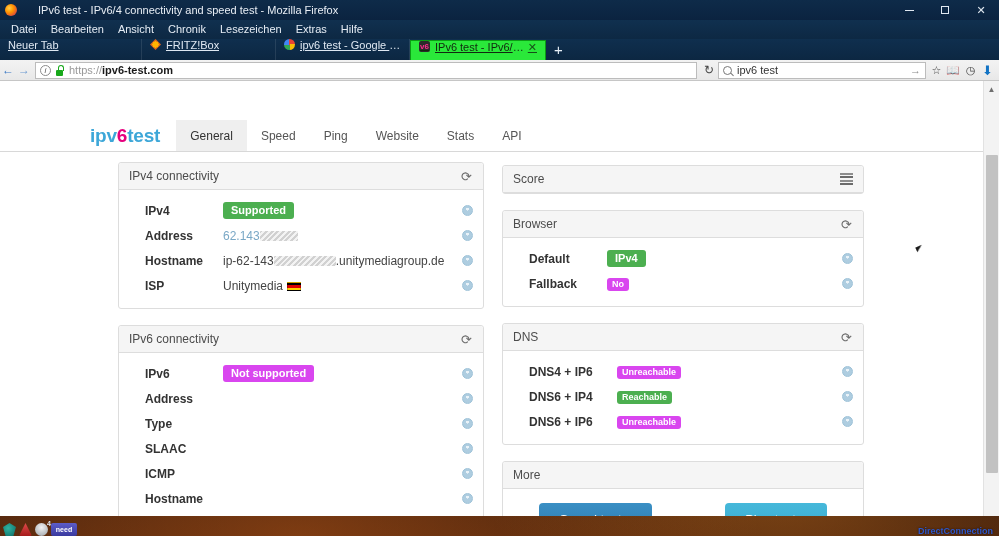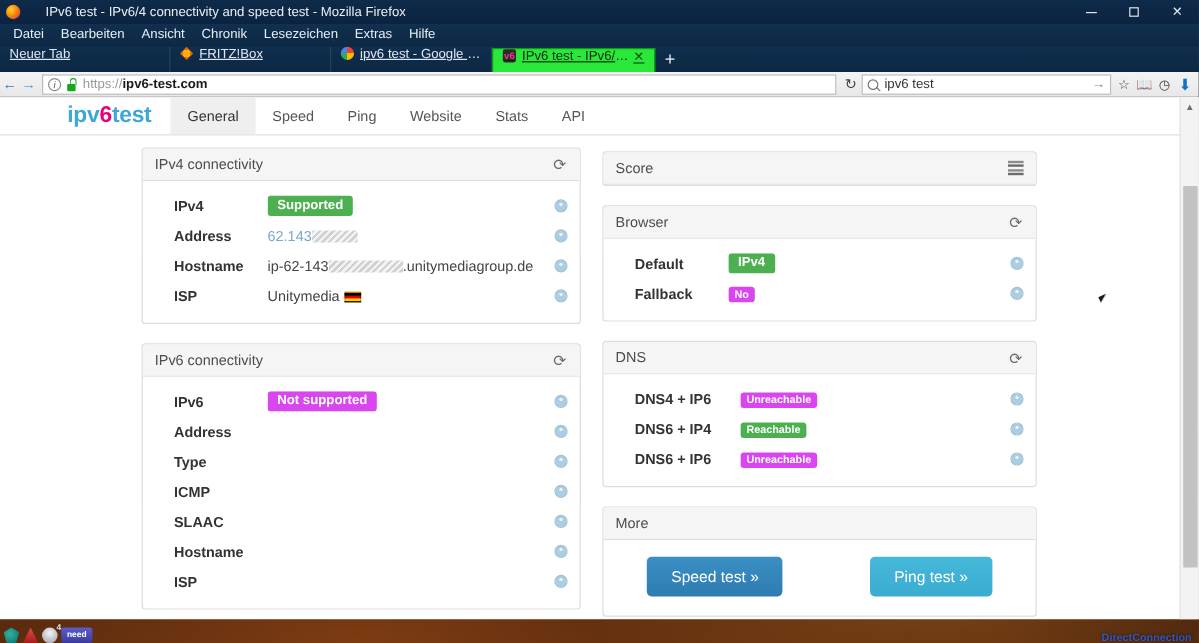--- a/index.html
+++ b/index.html
@@ -167,21 +167,22 @@
     position: absolute; left: 0; top: 81px;
     width: 999px; height: 435px;
     background: #fff;
     overflow: hidden;
   }
   .site-header {
     height: 32px; width: 100%;
     background: #fff;
     border-bottom: 1px solid #d8d8d8;
     display: flex; align-items: stretch;
-    padding-left: 56px;
+    padding-left: 90px;
+    margin-top: 39px;
   }
   .brand {
     display:flex; align-items:center;
     font-size: 19px; font-weight: bold; letter-spacing: -.2px;
     margin-right: 16px;
   }
   .brand .b1 { color:#3da7d8; }
   .brand .b2 { color:#e6007e; }
   .brand .b3 { color:#3da7d8; }
   .nav-tabs { display:flex; align-items:stretch; }
@@ -488,26 +489,26 @@
               <span class="rlabel">Address</span>
               <span class="rvalue"></span>
               <span class="info-dot"></span>
             </div>
             <div class="row">
               <span class="rlabel">Type</span>
               <span class="rvalue"></span>
               <span class="info-dot"></span>
             </div>
             <div class="row">
+              <span class="rlabel">SLAAC</span>
+              <span class="rvalue"></span>
+              <span class="info-dot"></span>
+            </div>
+            <div class="row">
               <span class="rlabel">ICMP</span>
-              <span class="rvalue"></span>
-              <span class="info-dot"></span>
-            </div>
-            <div class="row">
-              <span class="rlabel">SLAAC</span>
               <span class="rvalue"></span>
               <span class="info-dot"></span>
             </div>
             <div class="row">
               <span class="rlabel">Hostname</span>
               <span class="rvalue"></span>
               <span class="info-dot"></span>
             </div>
             <div class="row">
               <span class="rlabel">ISP</span>

